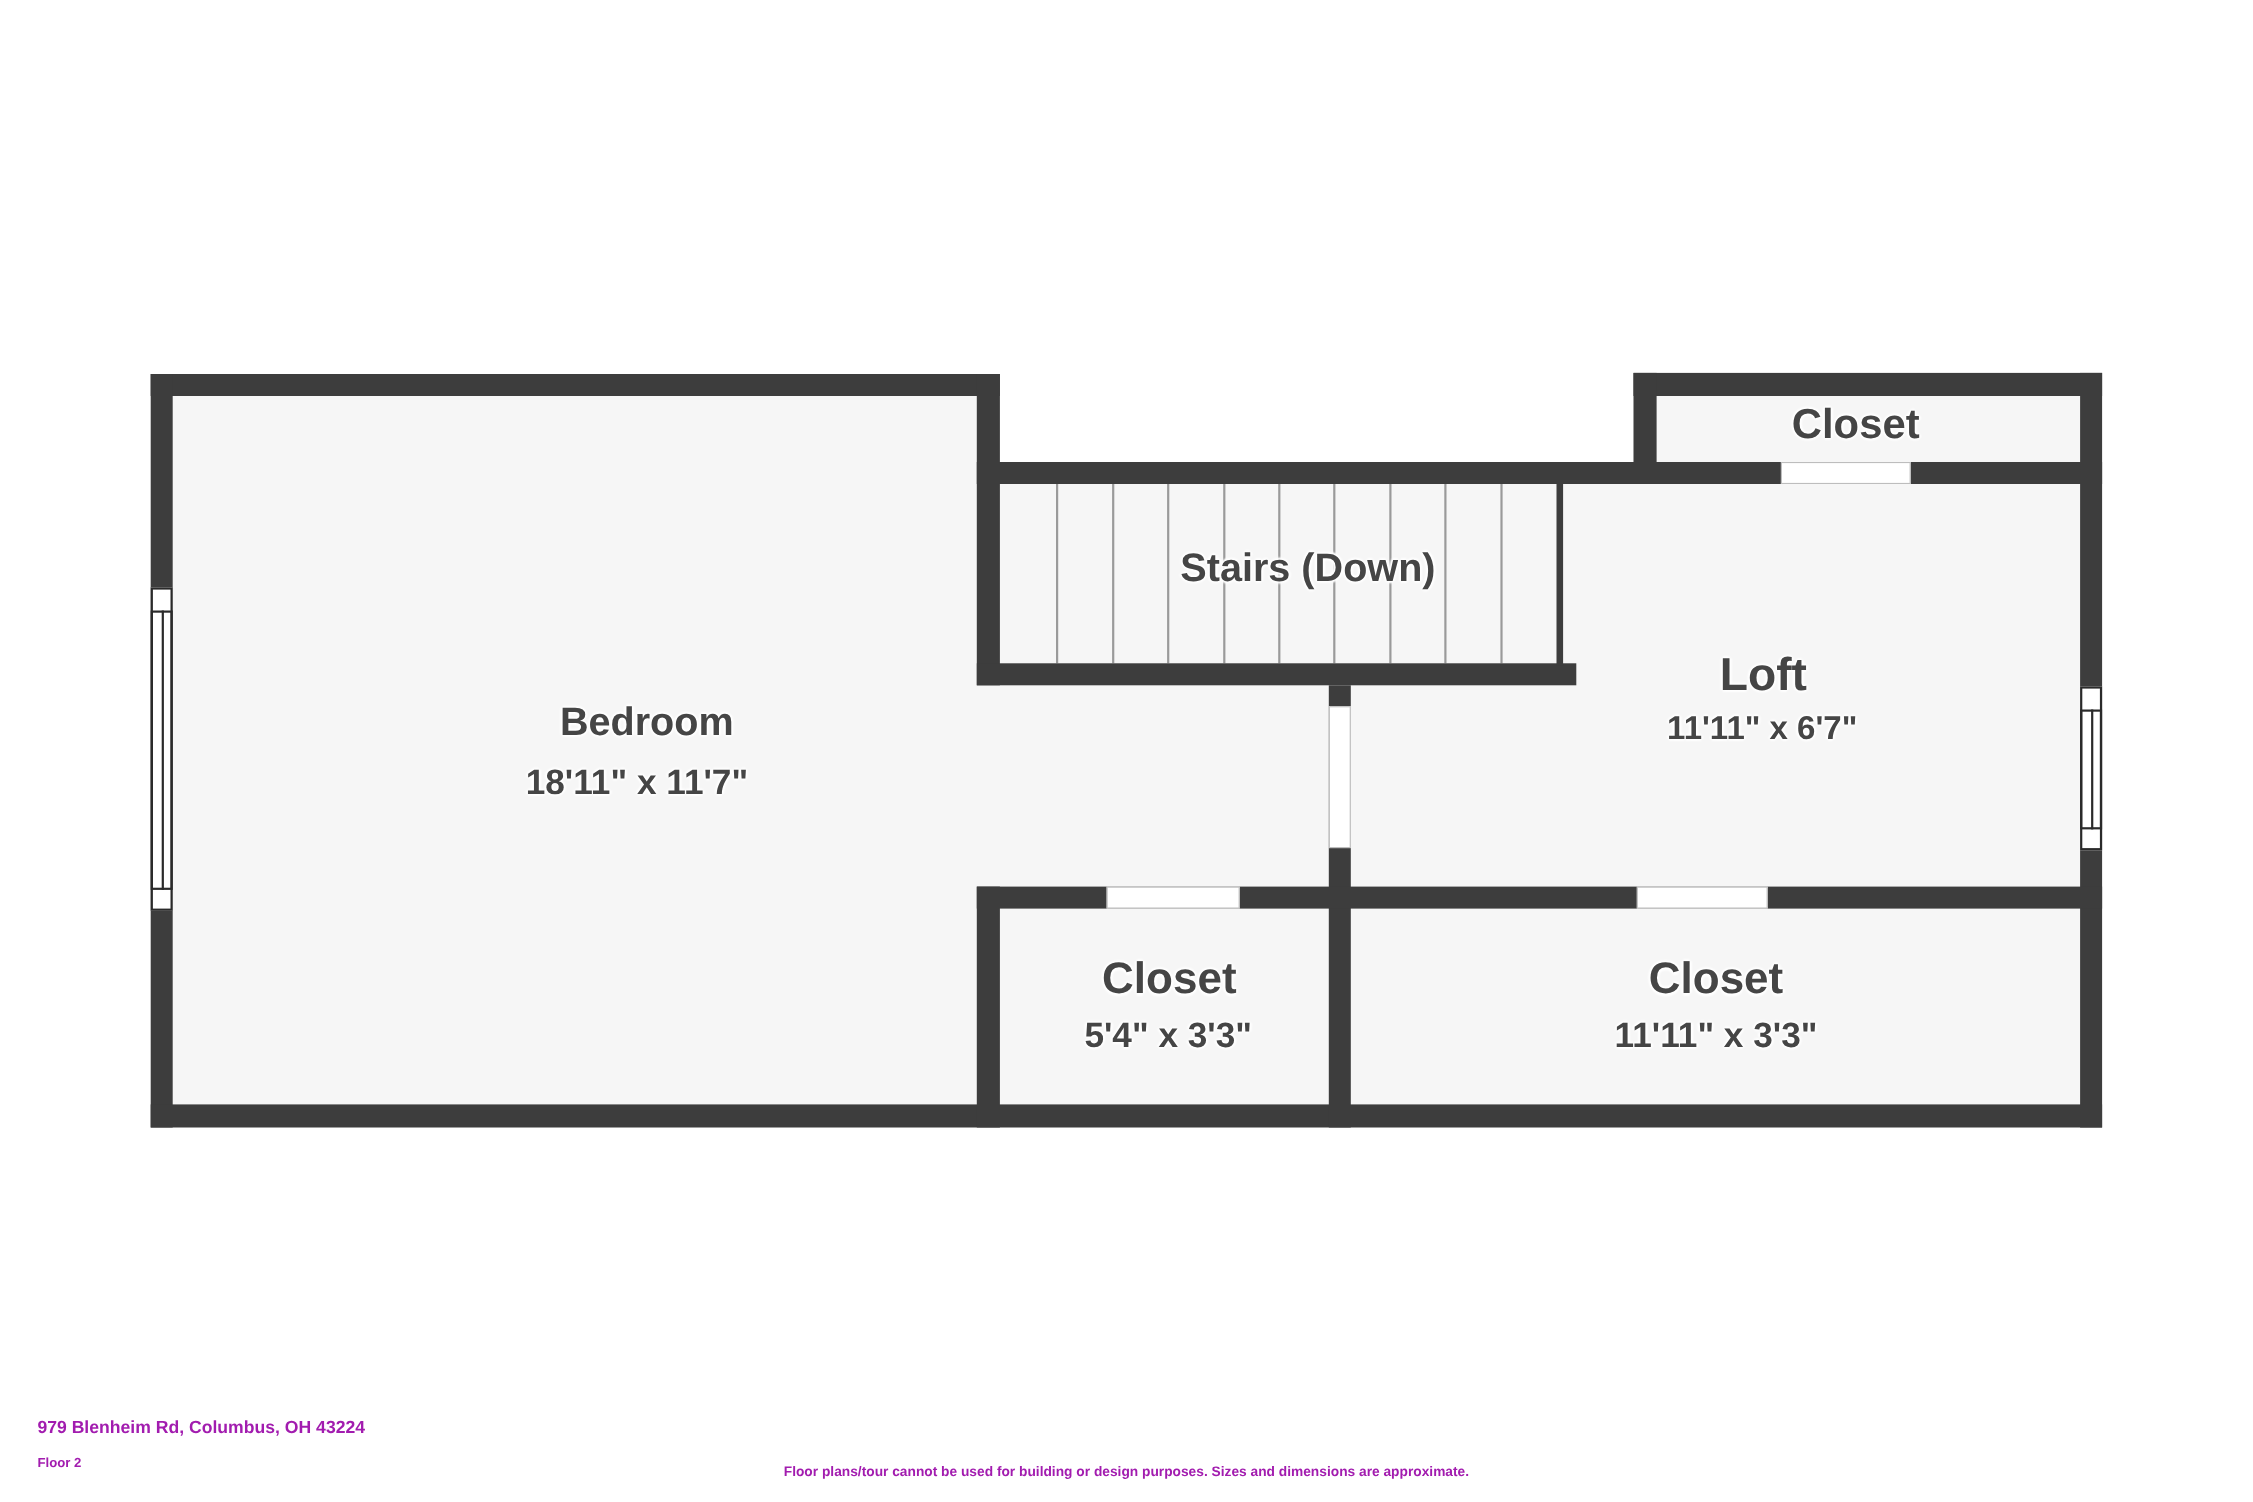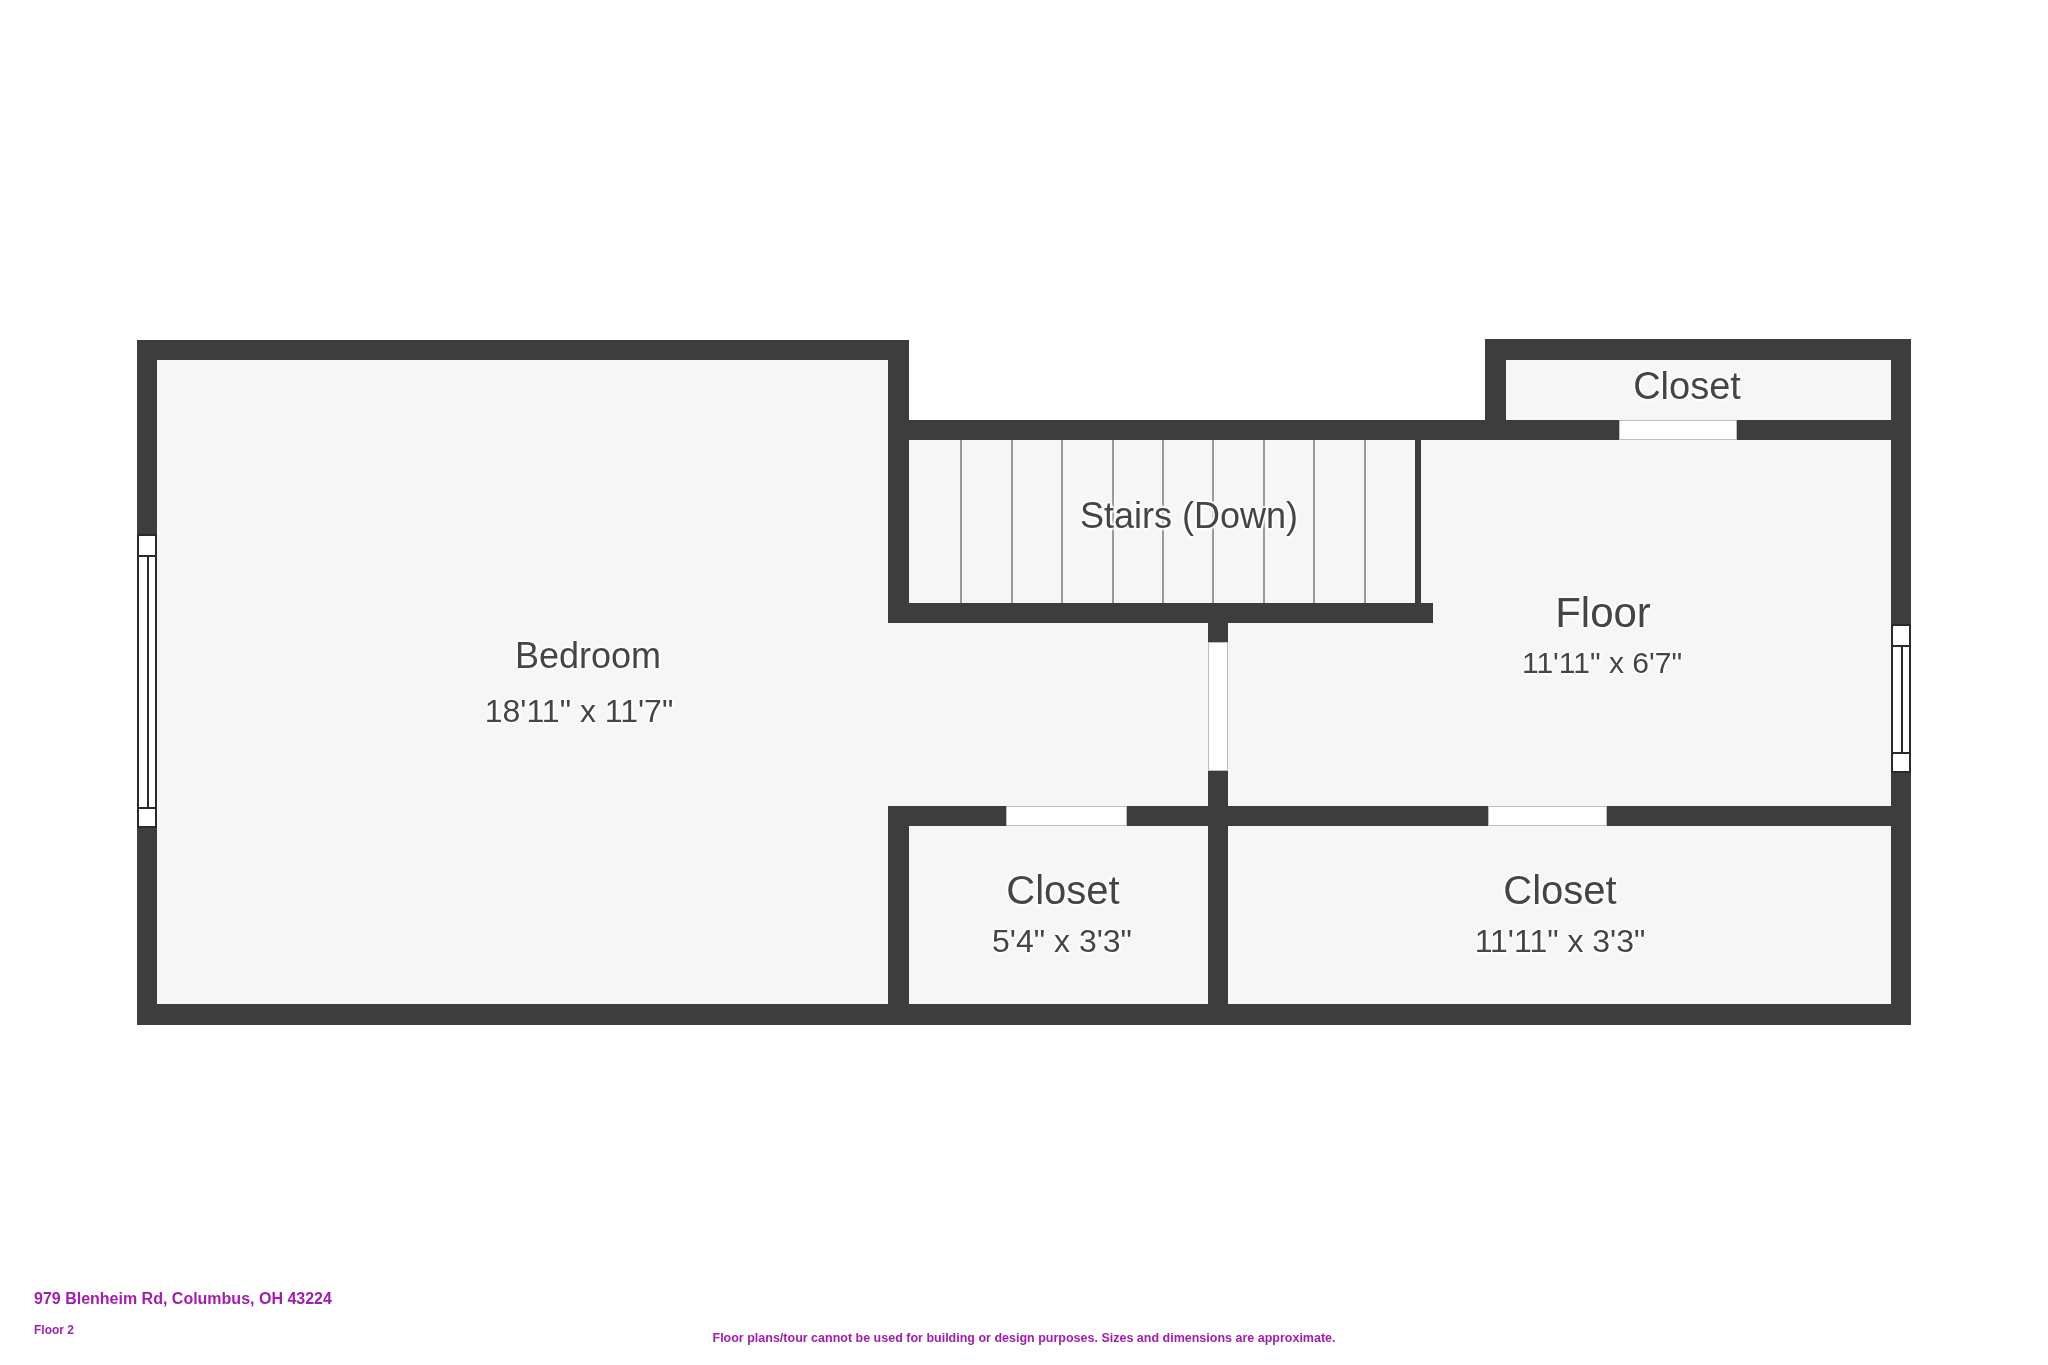--- a/index.html
+++ b/index.html
@@ -5,21 +5,21 @@
   html, body { margin:0; padding:0; background:#ffffff; }
   body { width:2048px; height:1365px; position:relative; overflow:hidden; font-family:"Liberation Sans", "DejaVu Sans", sans-serif; }
   .floor { position:absolute; background:#f6f6f6; }
   .blank { position:absolute; background:#ffffff; }
   .wall { position:absolute; background:#3d3d3d; }
   .door { position:absolute; background:#ffffff; box-sizing:border-box; border:1.5px solid #bdbdbd; }
   .window { position:absolute; background:#ffffff; box-sizing:border-box; border:2px solid #2a2a2a; }
   .window .pane { position:absolute; box-sizing:border-box; border:2px solid #2a2a2a; }
   .tread { position:absolute; width:2px; background:#9a9a9a; }
   .rail { position:absolute; background:#3d3d3d; }
-  .label { position:absolute; transform:translateX(-50%); white-space:nowrap; color:#454545; font-weight:normal; line-height:1;
+  .label { position:absolute; transform:translateX(-50%); white-space:nowrap; color:#454545; font-weight:bold; line-height:1;
     text-shadow: 0 0 3px #fff, 0 0 3px #fff, 2px 0 2px #fff, -2px 0 2px #fff, 0 2px 2px #fff, 0 -2px 2px #fff; }
   .room-name { font-size:36px; }
   .room-dims { font-size:32px; }
   .footer { position:absolute; color:#a21caf; font-weight:bold; line-height:1; white-space:nowrap; }
 </style>
 </head>
 <body>
 
 <div>
 
@@ -64,21 +64,21 @@
   <div class="window" style="left:1891px;top:624px;width:20px;height:149px;">
     <div class="pane" style="left:-2px;top:19px;width:20px;height:109px;"></div>
     <div class="pane" style="left:8px;top:19px;width:2px;height:109px;border-width:0 0 0 2px;"></div>
   </div>
 
   <div class="label room-name" style="left:588px;top:638px;text-align:center;">Bedroom</div>
   <div class="label room-dims" style="left:579px;top:695px;">18'11" x 11'7"</div>
 
   <div class="label room-name" style="left:1189px;top:498px;">Stairs (Down)</div>
 
-  <div class="label room-name" style="left:1603px;top:592px;font-size:42px;">Floor</div>
+  <div class="label room-name" style="left:1603px;top:592px;font-size:42px;">Loft</div>
   <div class="label room-dims" style="left:1602px;top:648px;font-size:30px;">11'11" x 6'7"</div>
 
   <div class="label room-name" style="left:1687px;top:367px;font-size:38px;">Closet</div>
 
   <div class="label room-name" style="left:1063px;top:870px;font-size:40px;">Closet</div>
   <div class="label room-dims" style="left:1062px;top:925px;">5'4" x 3'3"</div>
 
   <div class="label room-name" style="left:1560px;top:870px;font-size:40px;">Closet</div>
   <div class="label room-dims" style="left:1560px;top:925px;">11'11" x 3'3"</div>
 </div>

